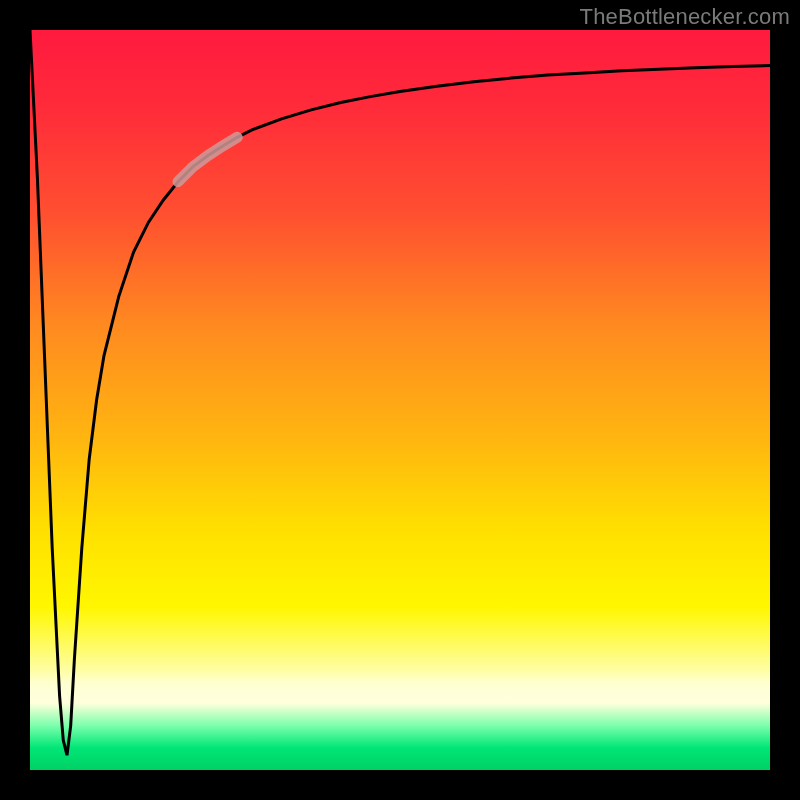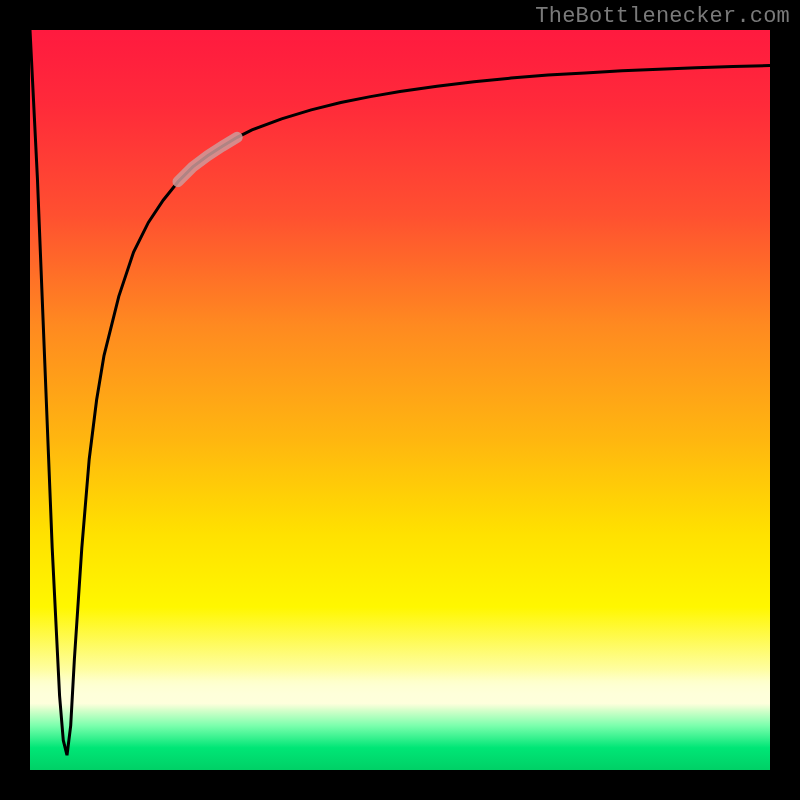--- a/index.html
+++ b/index.html
@@ -11,21 +11,20 @@
     overflow: hidden;
     font-family: Arial, Helvetica, sans-serif;
   }
   .frame {
     position: absolute;
     left: 0;
     top: 0;
     width: 800px;
     height: 800px;
     background: #000;
-    font-family: Liberation Mono, monospace;
   }
   .plot-area {
     position: absolute;
     left: 30px;
     top: 30px;
     width: 740px;
     height: 740px;
     
     background: linear-gradient(
       to bottom,

